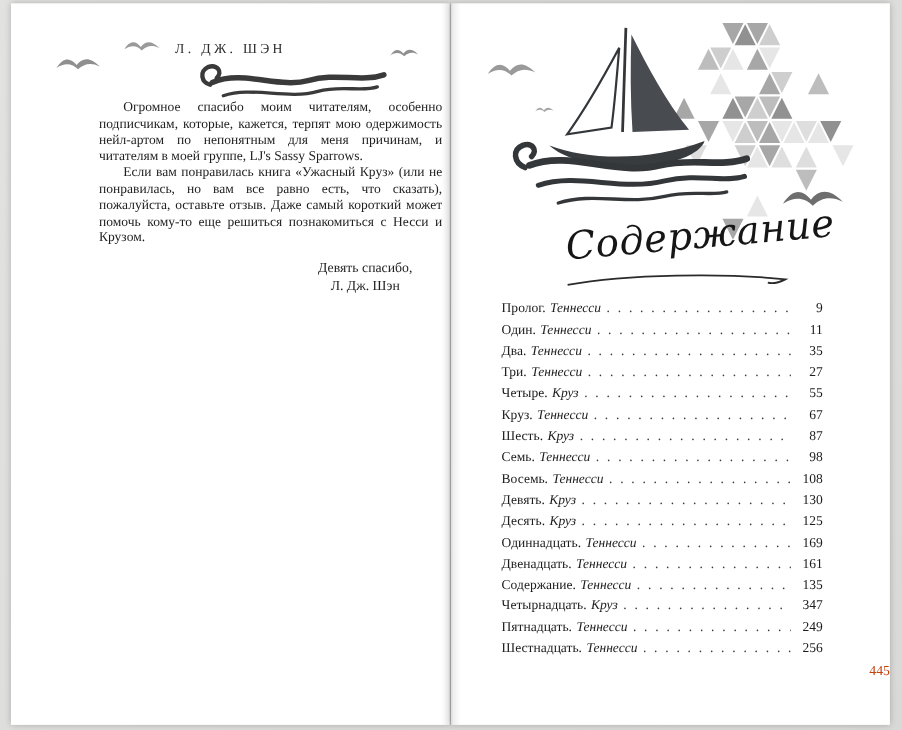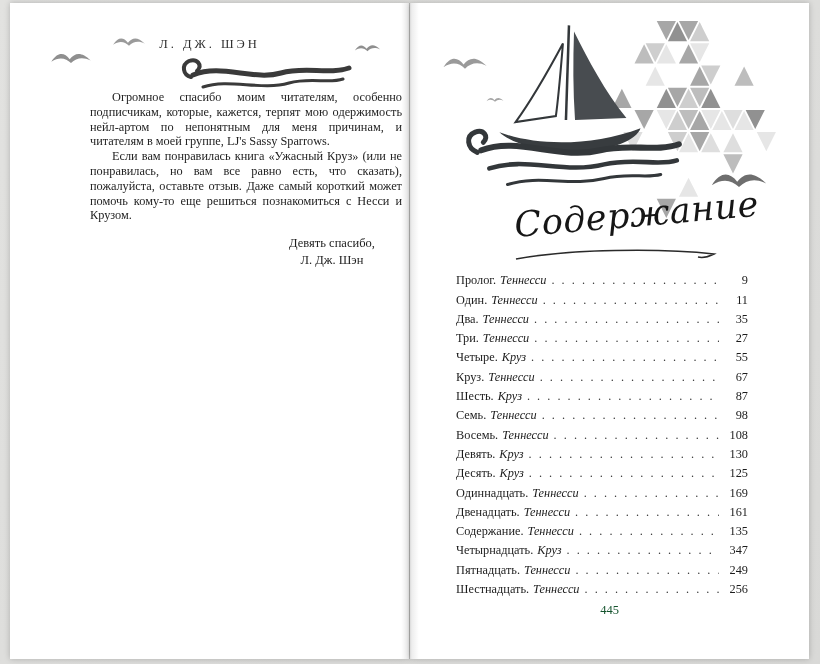--- a/index.html
+++ b/index.html
@@ -31,22 +31,22 @@
     font-style:italic;font-size:35px;color:#161616;transform:rotate(-5deg);
     font-family:"DejaVu Serif","Liberation Serif",serif;letter-spacing:0.5px;}
   .title-flourish{position:absolute;left:100px;top:244px;width:214px;height:14px;}
   .toc{position:absolute;left:46px;top:266px;width:292px;color:#1c1c1c;}
   .toc-row{display:flex;align-items:flex-end;height:19.3px;font-size:12.3px;}
   .toc-chapter{white-space:nowrap;}
   .toc-narrator{font-style:italic;white-space:nowrap;margin-left:4px;}
   .toc-leader{flex:1 1 auto;overflow:hidden;white-space:nowrap;letter-spacing:2px;
     margin:0 3px 0 5px;color:#3c3c3c;}
   .toc-page{min-width:26px;text-align:right;white-space:nowrap;}
-  .folio{position:absolute;left:0;top:600px;width:100%;text-align:center;
-    font-size:12.5px;color:#14532d;}
+  .folio{position:absolute;left:0;top:600px;width:100%;text-align:right;
+    font-size:12.5px;color:#c2410c;}
 </style>
 </head>
 <body>
 
 <div class="book-spread">
 
   <div class="page page-left">
 
     <div class="author-header">Л. ДЖ. ШЭН</div>
 

